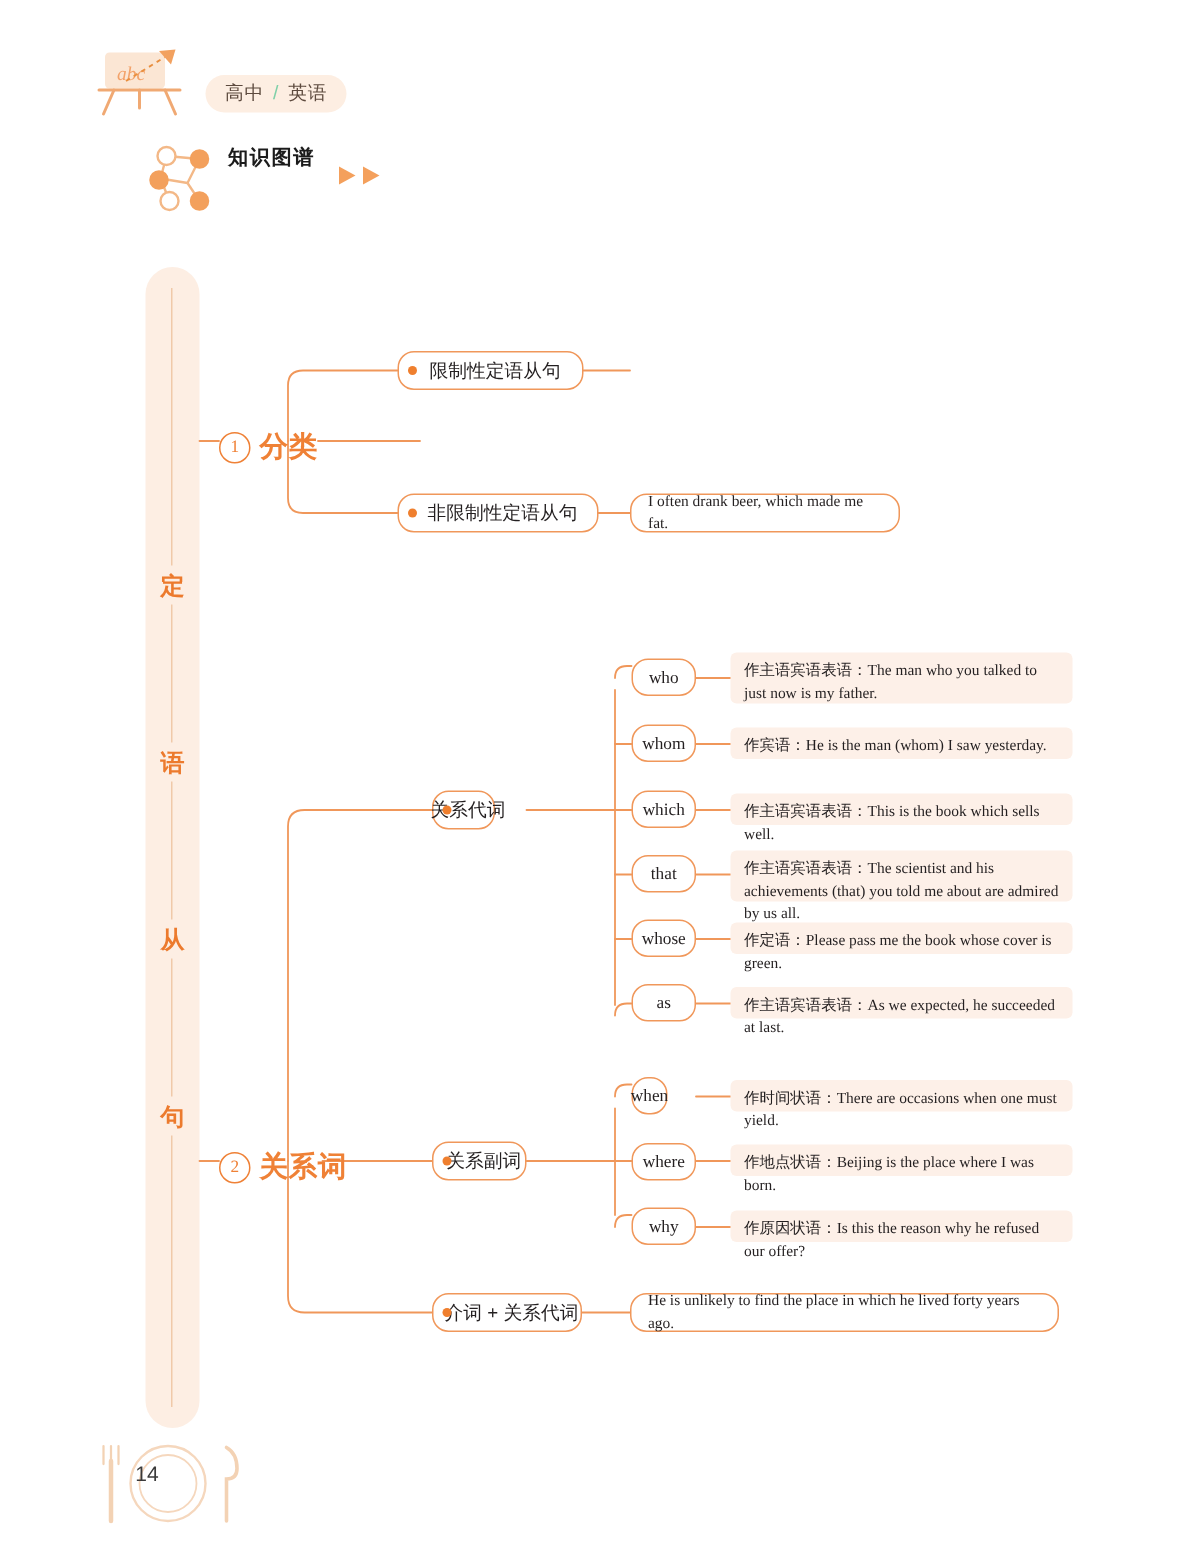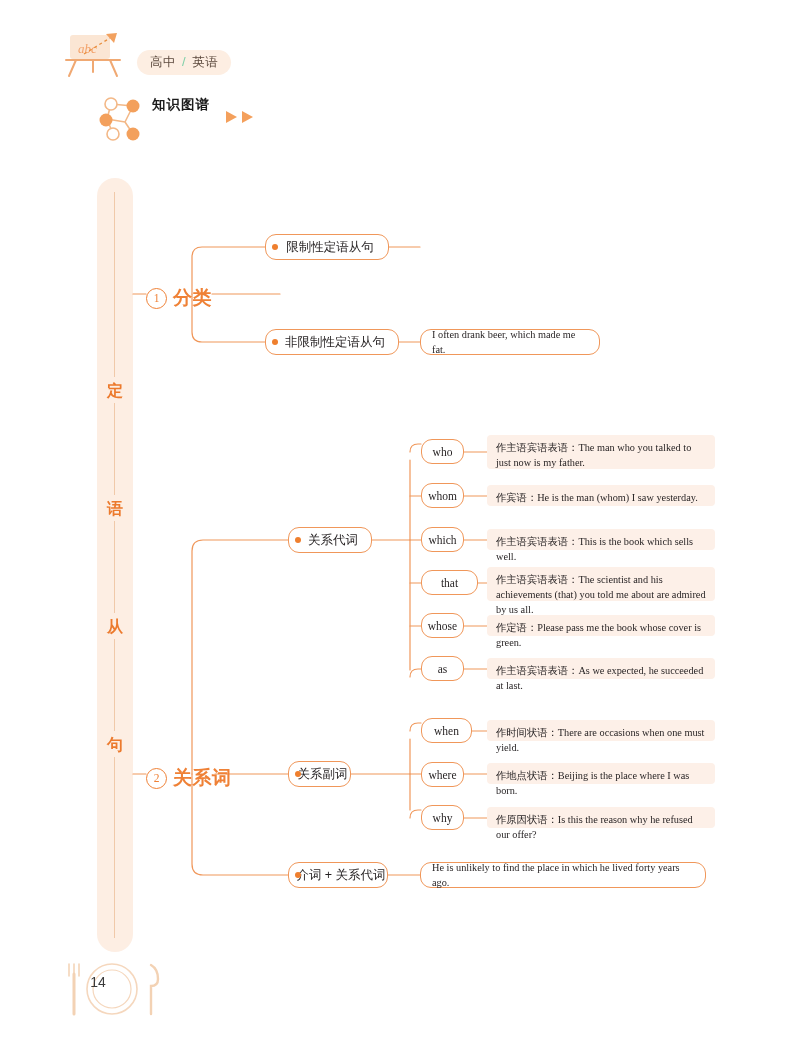--- a/index.html
+++ b/index.html
@@ -280,39 +280,39 @@
   </div>
 
   <div class="node cn" style="left:265px; top:329px; width:134px; height:26px;">
     <span class="dot"></span>
     <span>非限制性定语从句</span>
   </div>
 
 
   <div class="example outlined" style="left:420px; top:329px; width:180px; height:26px;">I often drank beer, which made me fat.</div>
 
-  <div class="node cn" style="left:288px; top:527px; width:84px; height:26px;font-family:Liberation Mono, monospace;">
+  <div class="node cn" style="left:288px; top:527px; width:42px; height:26px;font-family:Liberation Mono, monospace;">
     <span class="dot"></span>
     <span>关系代词</span>
   </div>
 
   <div class="node cn" style="left:288px; top:761px; width:63px; height:26px;">
     <span class="dot"></span>
     <span>关系副词</span>
   </div>
 
   <div class="node cn" style="left:288px; top:862px; width:100px; height:26px;">
     <span class="dot"></span>
     <span>介词 + 关系代词</span>
   </div>
 
   <div class="node en" style="left:421px; top:439px; width:43px; height:25px;">who</div>
   <div class="node en" style="left:421px; top:483px; width:43px; height:25px;">whom</div>
   <div class="node en" style="left:421px; top:527px; width:43px; height:25px;">which</div>
-  <div class="node en" style="left:421px; top:570px; width:57px; height:25px;">that</div>
+  <div class="node en" style="left:421px; top:570px; width:43px; height:25px;">that</div>
   <div class="node en" style="left:421px; top:613px; width:43px; height:25px;">whose</div>
   <div class="node en" style="left:421px; top:656px; width:43px; height:25px;">as</div>
 
   <div class="example filled" style="left:487px; top:435px; width:228px; height:34px;">
     <div><span class="tag">作主语宾语表语：</span><span>The man who you talked to just now is my father.</span></div>
   </div>
 
   <div class="example filled" style="left:487px; top:485px; width:228px; height:21px;">
     <div><span class="tag">作宾语：</span><span>He is the man (whom) I saw yesterday.</span></div>
   </div>
@@ -326,21 +326,21 @@
   </div>
 
   <div class="example filled" style="left:487px; top:615px; width:228px; height:21px;">
     <div><span class="tag">作定语：</span><span>Please pass me the book whose cover is green.</span></div>
   </div>
 
   <div class="example filled" style="left:487px; top:658px; width:228px; height:21px;">
     <div><span class="tag">作主语宾语表语：</span><span>As we expected, he succeeded at last.</span></div>
   </div>
 
-  <div class="node en" style="left:421px; top:718px; width:51px; height:25px;">when</div>
+  <div class="node en" style="left:421px; top:718px; width:24px; height:25px;">when</div>
   <div class="node en" style="left:421px; top:762px; width:43px; height:25px;">where</div>
   <div class="node en" style="left:421px; top:805px; width:43px; height:25px;">why</div>
 
   <div class="example filled" style="left:487px; top:720px; width:228px; height:21px;">
     <div><span class="tag">作时间状语：</span><span>There are occasions when one must yield.</span></div>
   </div>
 
   <div class="example filled" style="left:487px; top:763px; width:228px; height:21px;">
     <div><span class="tag">作地点状语：</span><span>Beijing is the place where I was born.</span></div>
   </div>

